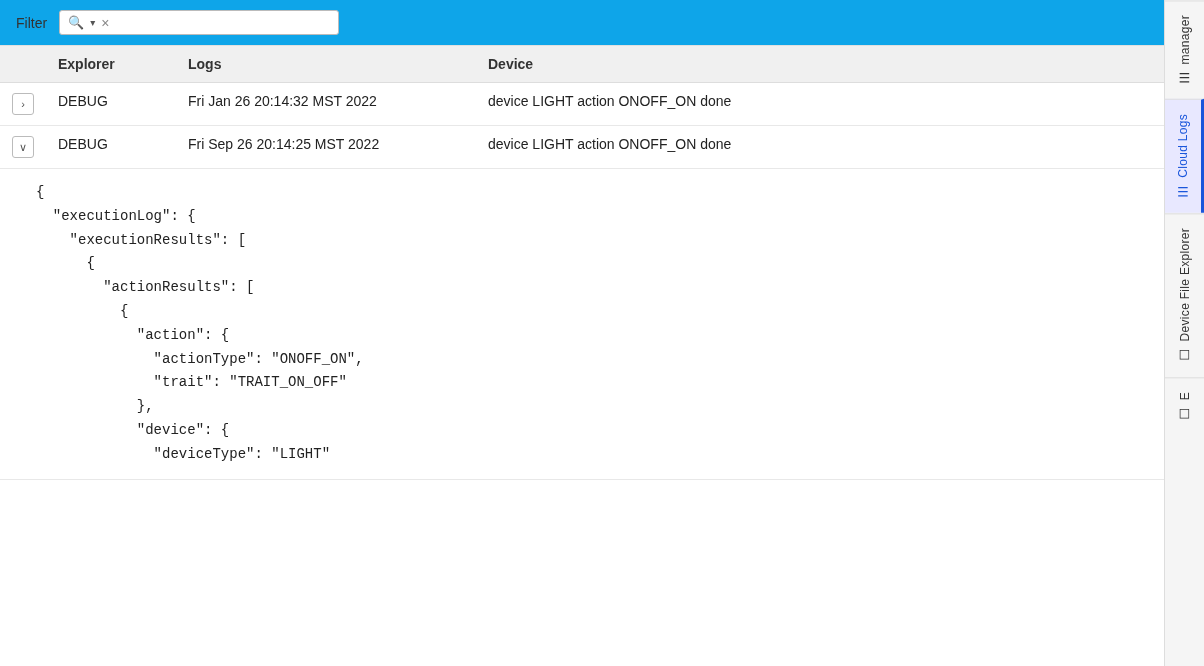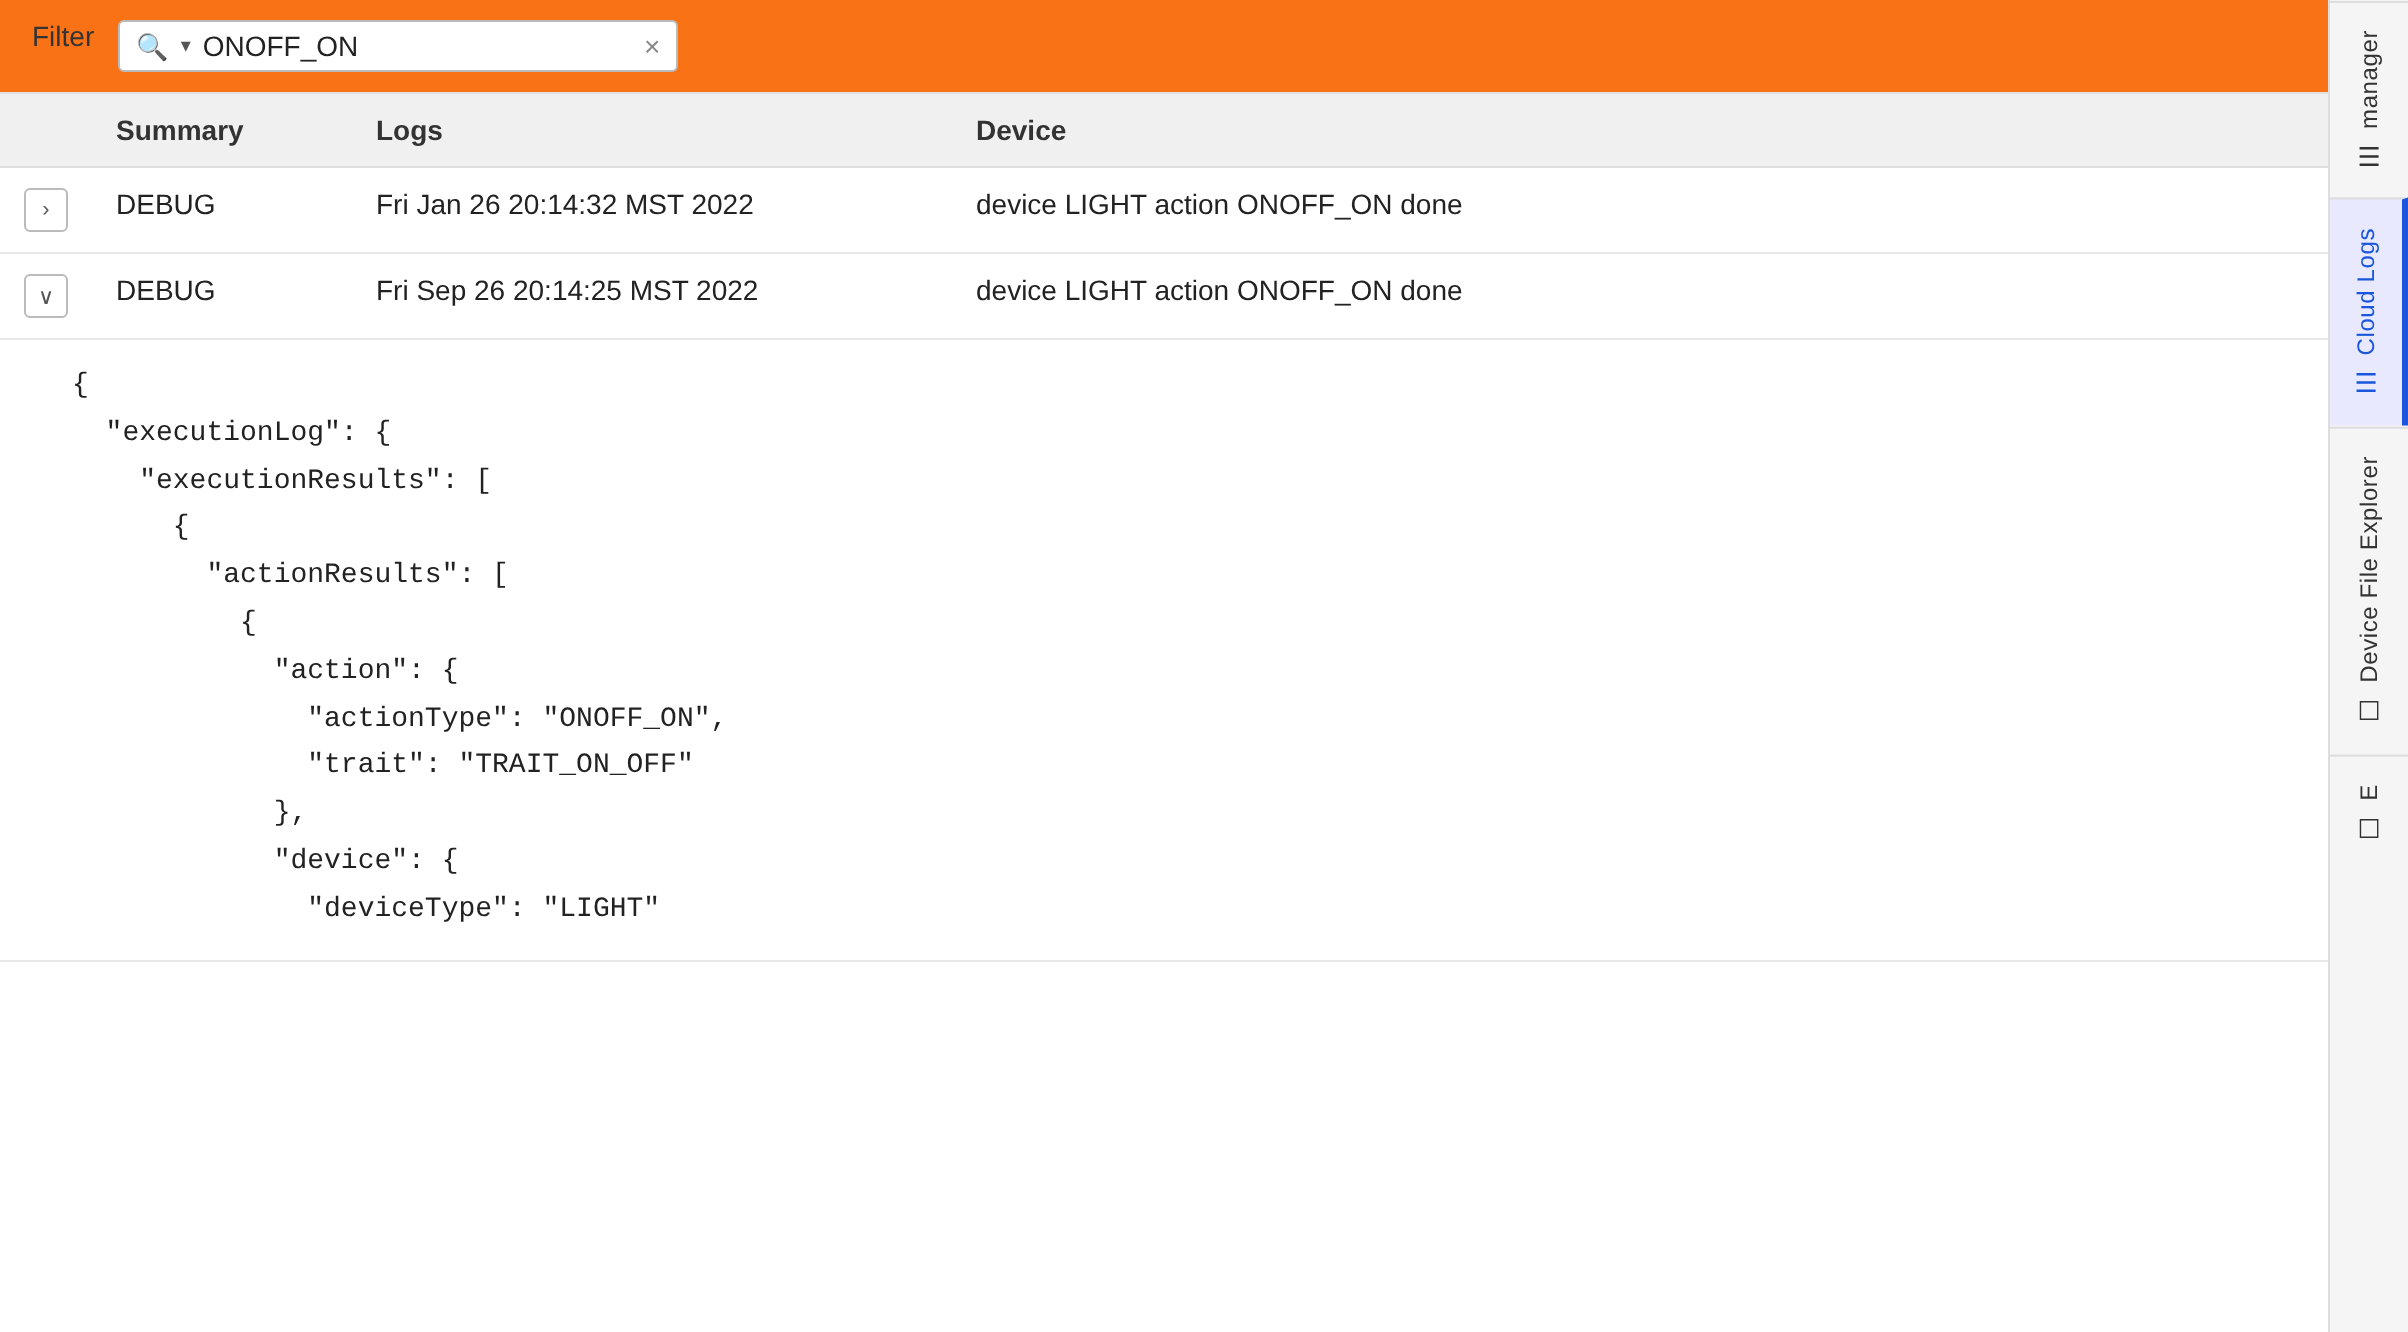--- a/index.html
+++ b/index.html
@@ -17,22 +17,23 @@
       flex: 1;
       display: flex;
       flex-direction: column;
       background: #fff;
       overflow: hidden;
     }
 
     
     .filter-bar {
       display: flex;
+      align-items: center;
       padding: 10px 16px;
-      background: #f97316;
+      background: #0ea5e9;
       border-bottom: 1px solid #e0e0e0;
       gap: 12px;
     }
 
     .filter-label {
       font-size: 14px;
       color: #333;
       font-weight: 500;
     }
 
@@ -194,31 +195,30 @@
 </head>
 <body>
 
 <div class="main-content">
 
   <div class="filter-bar">
     <span class="filter-label">Filter</span>
     <div class="filter-input-wrapper">
       <span class="filter-icon">🔍</span>
       <span class="filter-dropdown-arrow">▾</span>
-      <input class="filter-input" type="text" value="ONOFF_ON" style="">
       <span class="filter-clear">×</span>
     </div>
   </div>
 
   <div class="table-wrapper">
     <table class="log-table">
       <thead>
         <tr>
           <th class="expand-col"></th>
-          <th class="severity-col">Summary</th>
+          <th class="severity-col">Explorer</th>
           <th class="date-col">Logs</th>
           <th class="summary-col">Device</th>
         </tr>
       </thead>
       <tbody>
 
         <tr>
           <td class="expand-col">
             <button class="expand-btn">›</button>
           </td>

